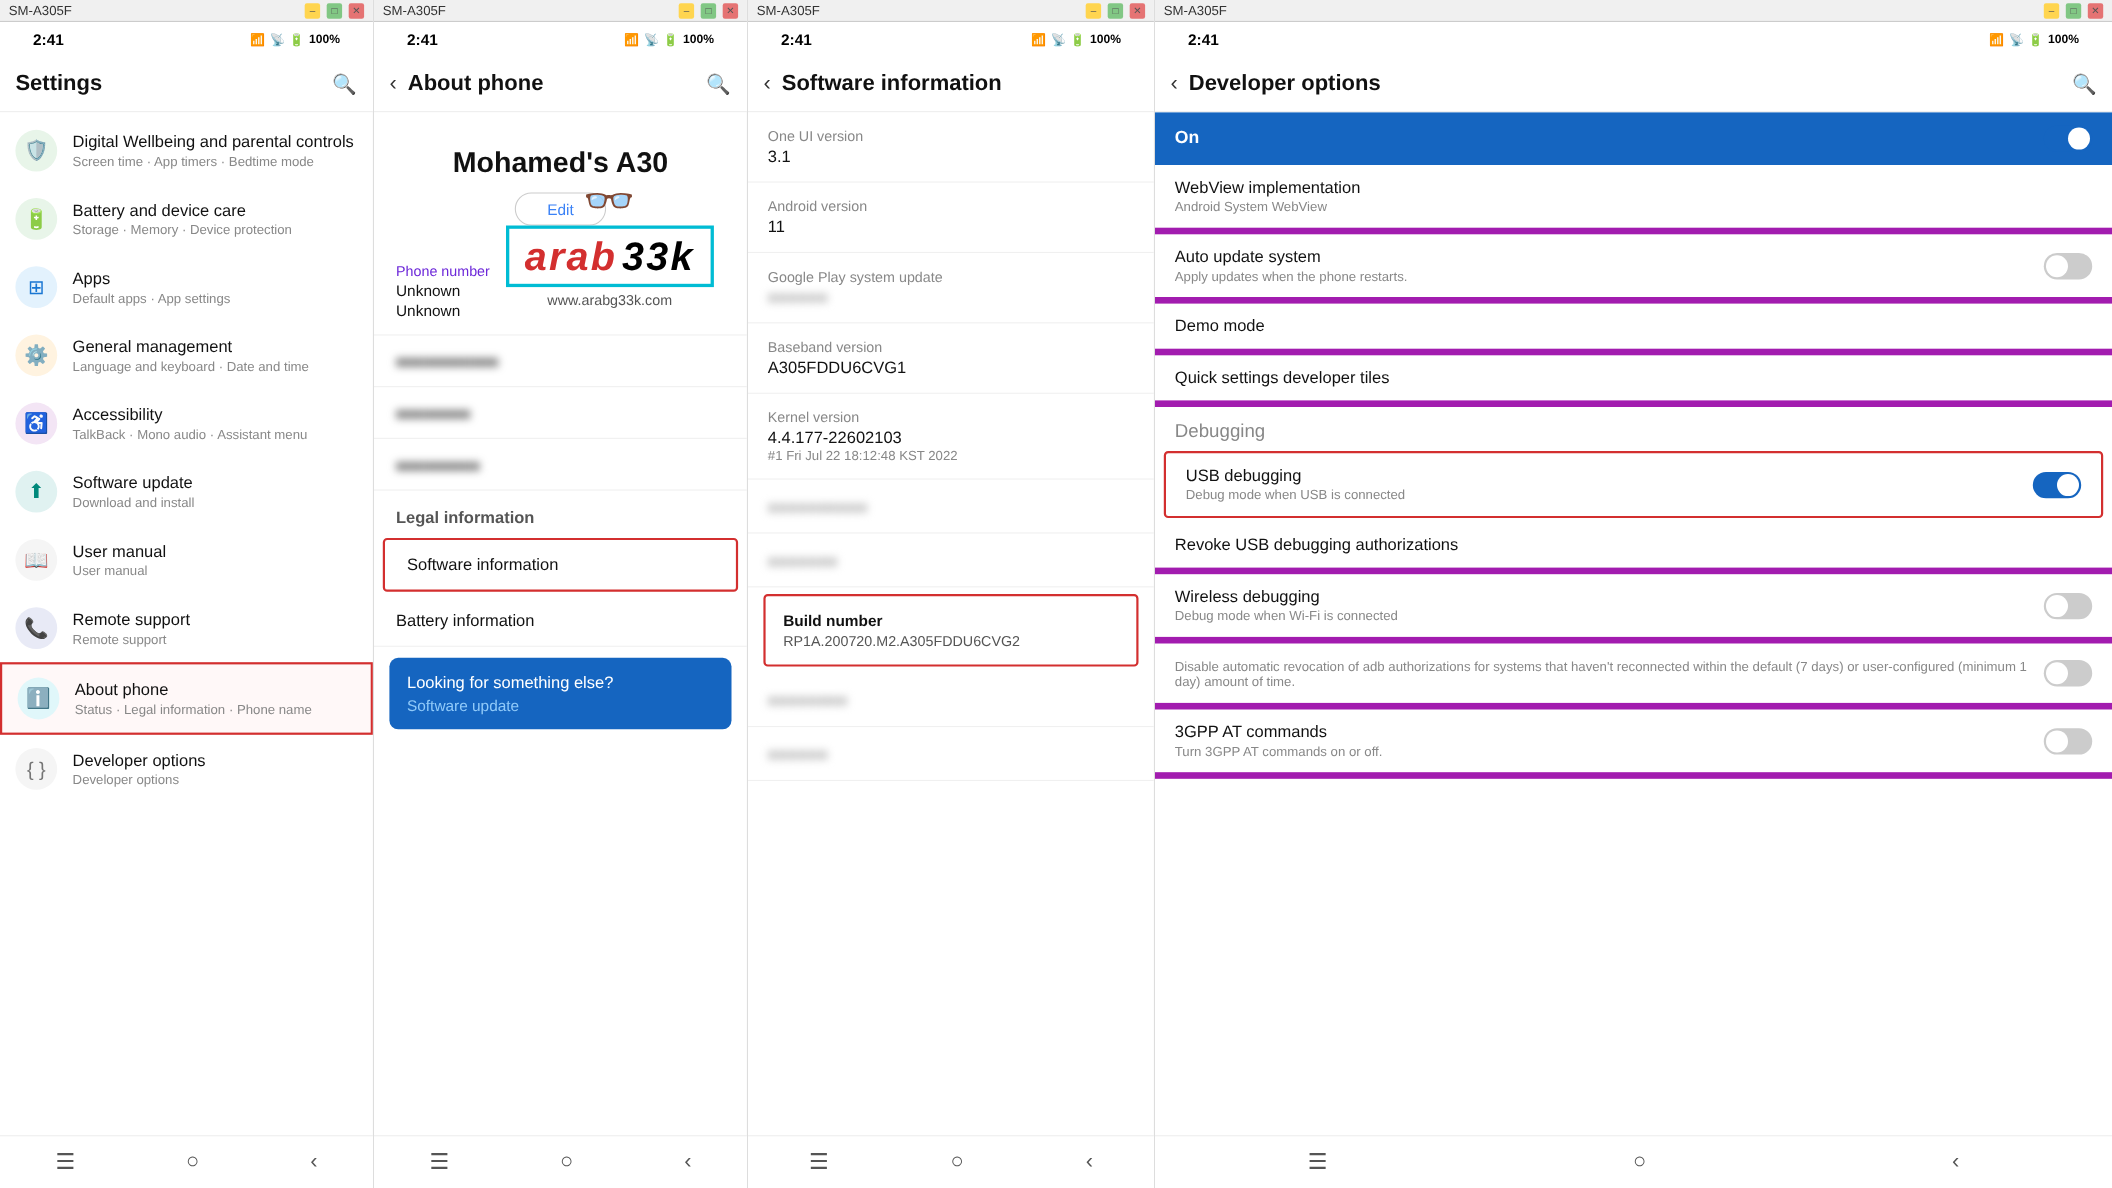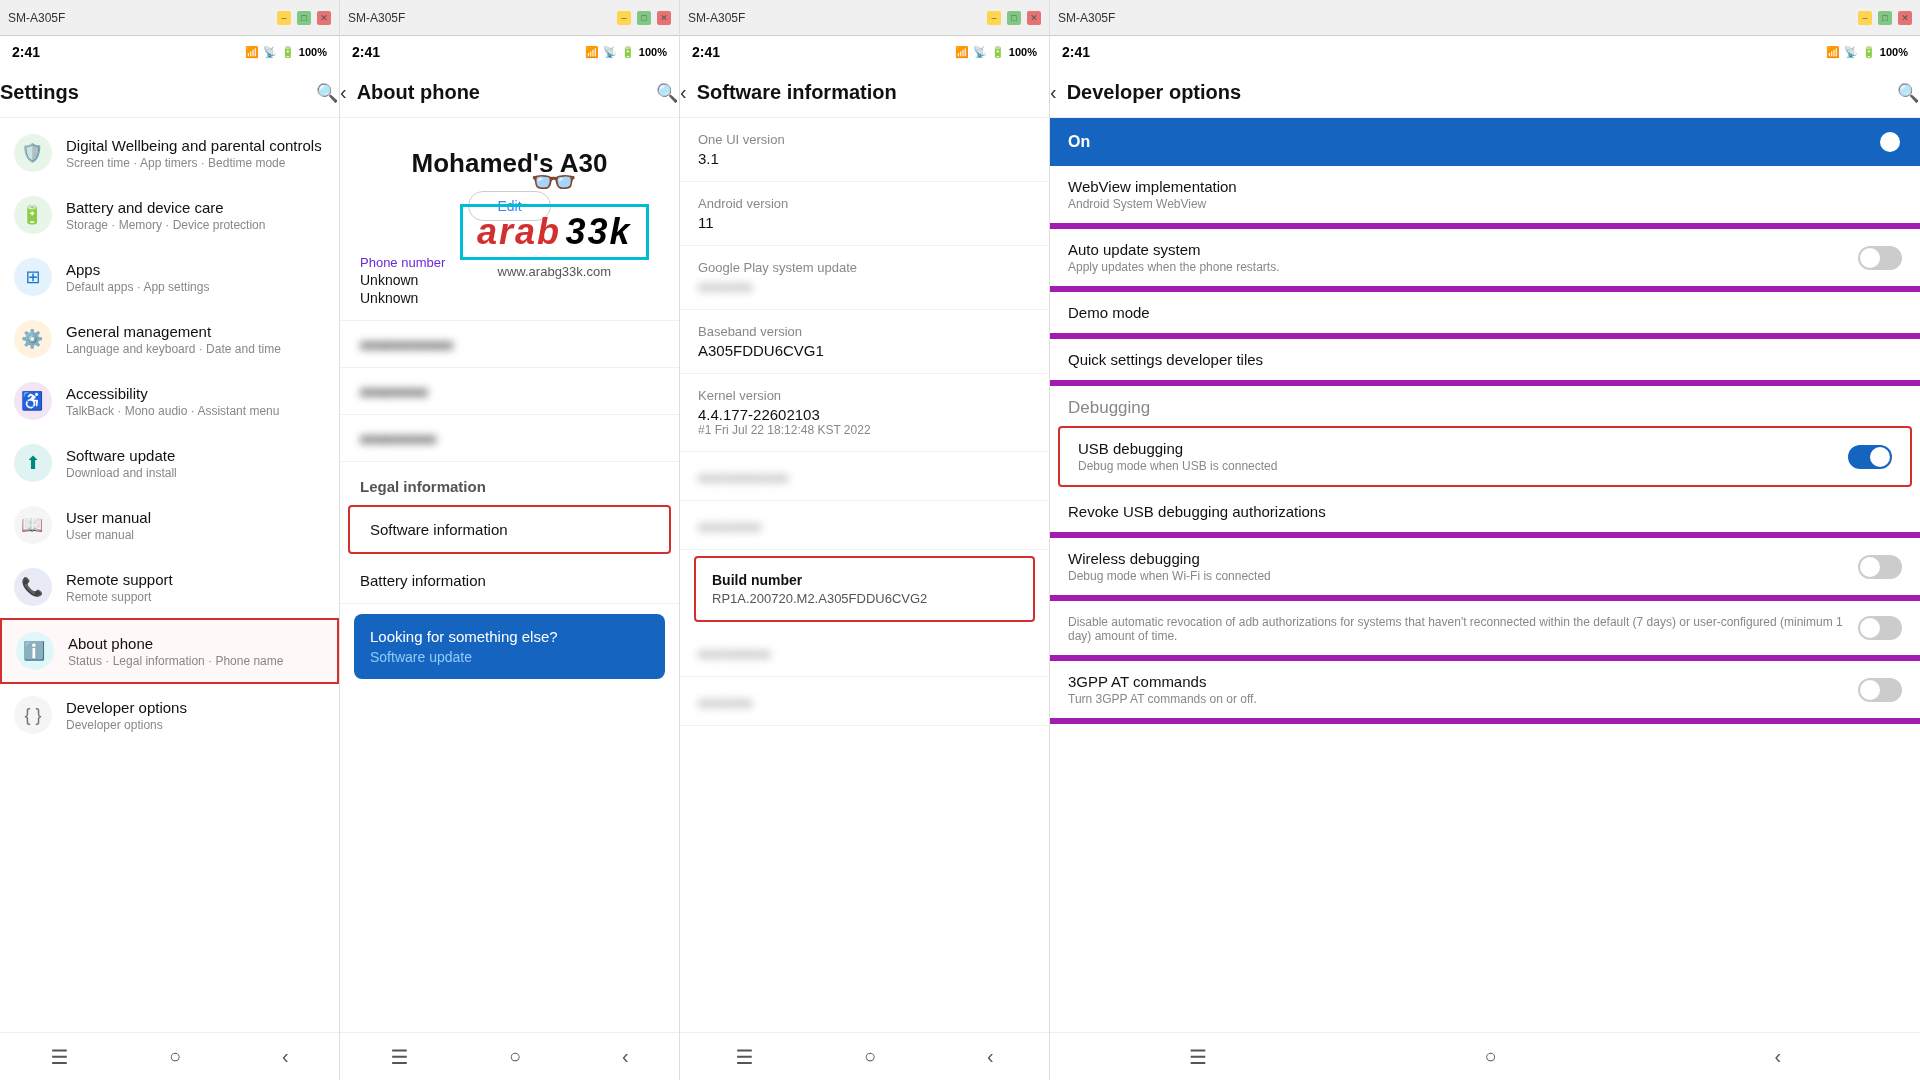--- a/index.html
+++ b/index.html
@@ -23,21 +23,21 @@
     }
 
     
     .panel-1 { width: 340px; border-right: 1px solid #ddd; }
     .panel-2 { width: 340px; border-right: 1px solid #ddd; }
     .panel-3 { width: 370px; border-right: 1px solid #ddd; }
     .panel-4 { flex: 1; }
 
     
     .window-bar {
-      height: 36px;
+      height: 20px;
       background: #f0f0f0;
       display: flex;
       align-items: center;
       padding: 0 8px;
       border-bottom: 1px solid #ccc;
       font-size: 12px;
       color: #333;
       justify-content: space-between;
     }
     .window-bar-title { font-size: 12px; color: #333; }
@@ -56,35 +56,35 @@
     .win-btn.min { background: #ffd54f; }
     .win-btn.max { background: #81c784; }
 
     
     .status-bar {
       height: 32px;
       background: #fff;
       display: flex;
       align-items: center;
       justify-content: space-between;
-      padding: 0 12px;
+      padding: 0 30px;
       font-size: 13px;
       font-weight: 600;
     }
     .status-left { font-weight: 700; font-size: 14px; }
     .status-right {
       display: flex; align-items: center; gap: 4px; font-size: 11px;
     }
 
     
     .nav-bar {
       height: 50px;
       display: flex;
       align-items: center;
-      padding: 0 0;
+      padding: 0 14px;
       border-bottom: 1px solid #eee;
       background: #fff;
     }
     .nav-title {
       font-size: 20px;
       font-weight: 600;
       flex: 1;
       color: #111;
     }
     .nav-back {

